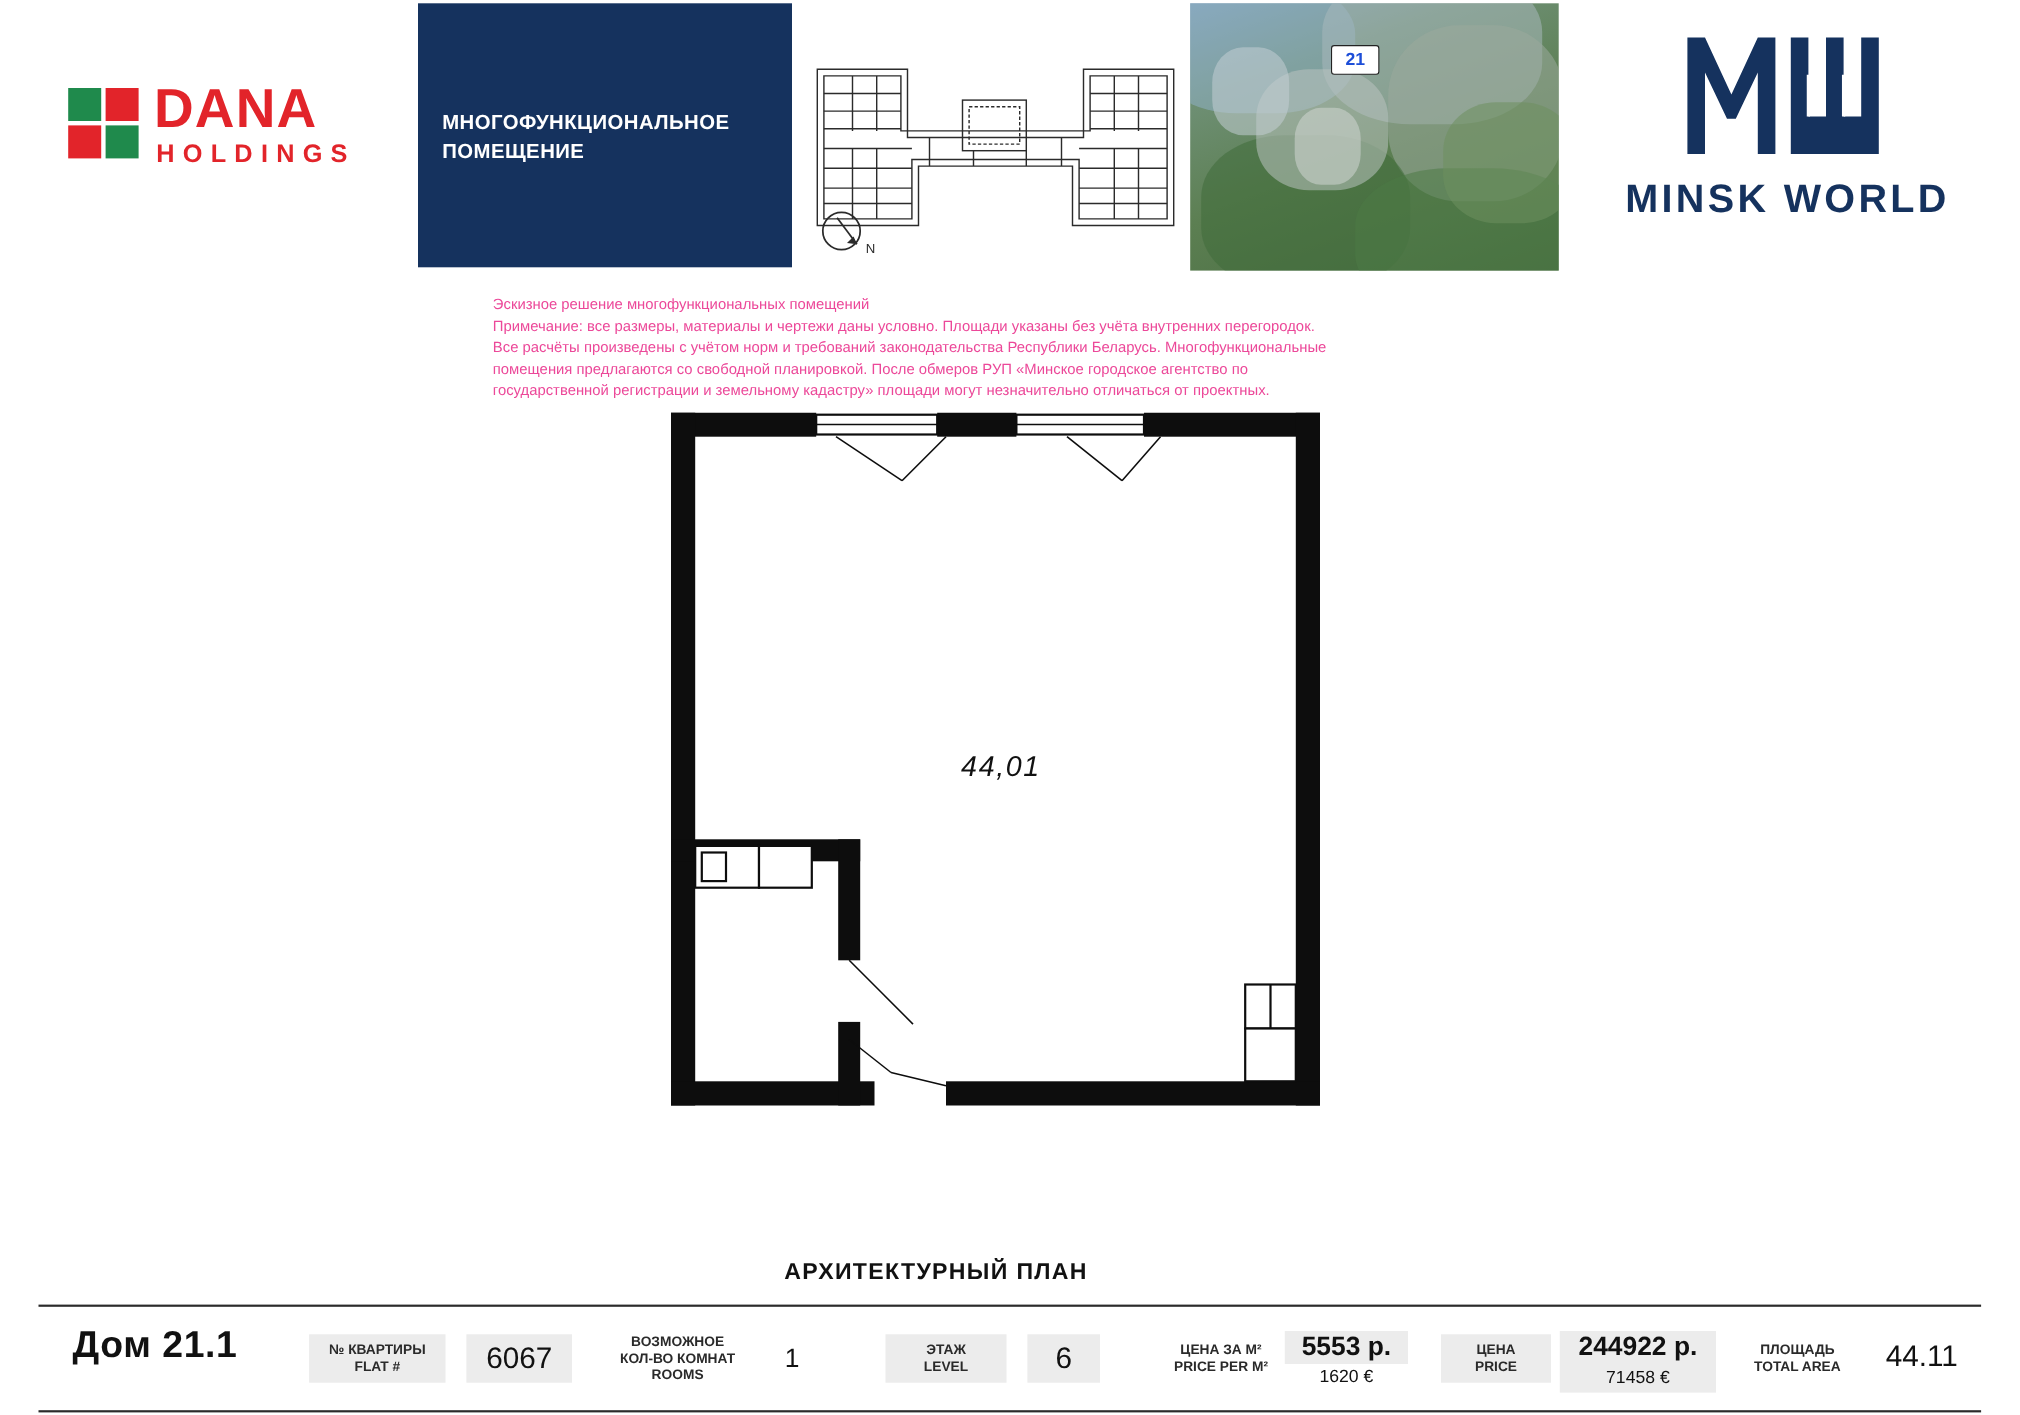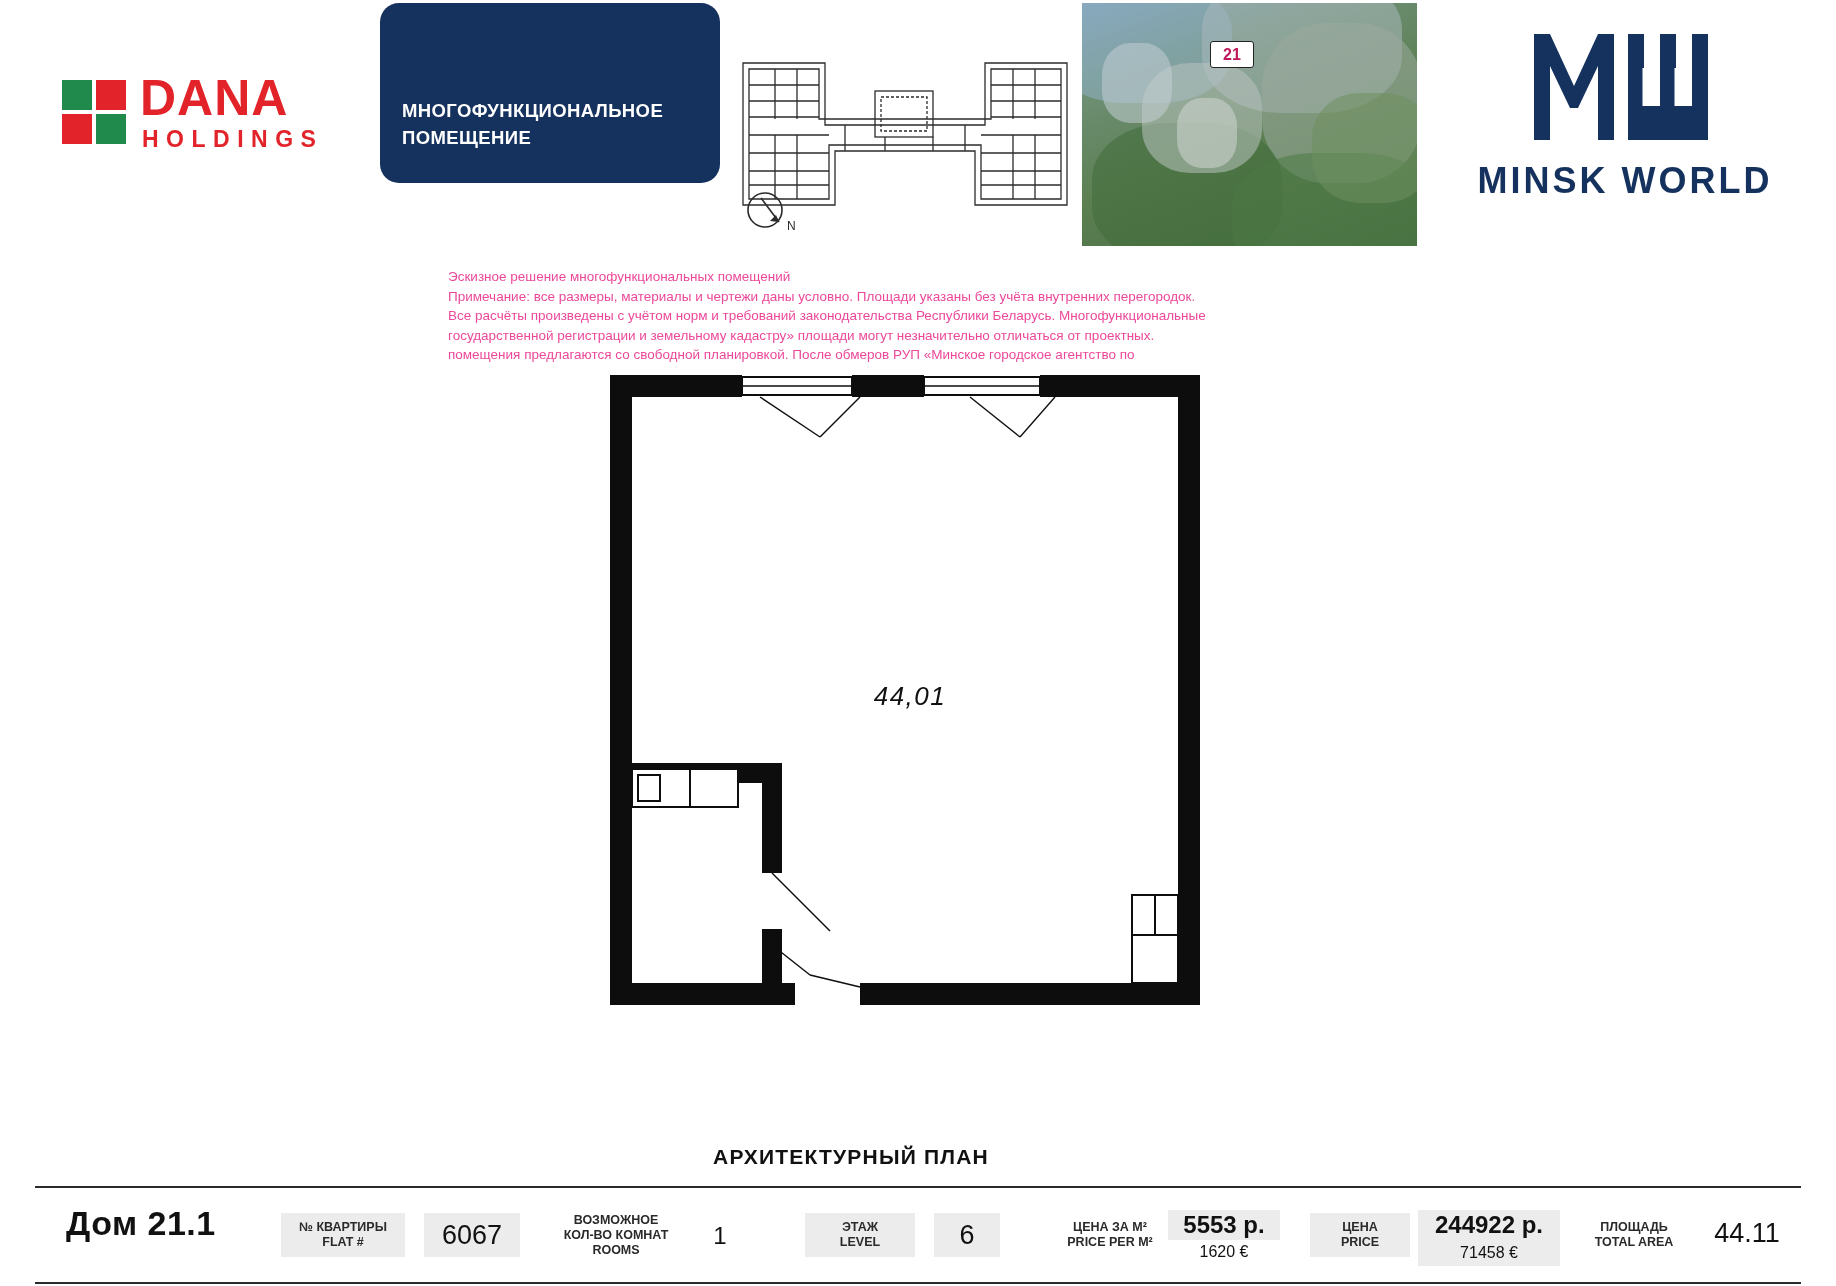--- a/index.html
+++ b/index.html
@@ -64,24 +64,23 @@
     letter-spacing: 7.5px;
     color: #e2242a;
   }
 
   
   .title-block {
     position: absolute;
     left: 380px;
     top: 3px;
     width: 340px;
-    height: 180px;
+    height: 240px;
     background: #15325e;
     color: #ffffff;
-    border-radius: 19px;
   }
   .title-block .t1 {
     position: absolute;
     left: 22px;
     top: 94px;
     font-size: 18.5px;
     font-weight: bold;
     letter-spacing: 0.4px;
     line-height: 27px;
     width: 310px;
@@ -120,21 +119,21 @@
     opacity: 0.55;
   }
   .aerial-label {
     position: absolute;
     left: 128px;
     top: 38px;
     width: 42px;
     height: 25px;
     background: #ffffff;
     border: 1px solid #222;
-    color: #be185d;
+    color: #1d4ed8;
     font-size: 16px;
     font-weight: bold;
     text-align: center;
     line-height: 25px;
     border-radius: 3px;
   }
 
   
   .mw-logo {
     position: absolute;
@@ -326,22 +325,22 @@
       </svg>
     </div>
     <div class="mw-name">MINSK WORLD</div>
   </div>
 </div>
 
 <div class="note">
   <div>Эскизное решение многофункциональных помещений</div>
   <div>Примечание: все размеры, материалы и чертежи даны условно. Площади указаны без учёта внутренних перегородок.</div>
   <div>Все расчёты произведены с учётом норм и требований законодательства Республики Беларусь. Многофункциональные</div>
+  <div>помещения предлагаются со свободной планировкой. После обмеров РУП «Минское городское агентство по</div>
   <div>государственной регистрации и земельному кадастру» площади могут незначительно отличаться от проектных.</div>
-  <div>помещения предлагаются со свободной планировкой. После обмеров РУП «Минское городское агентство по</div>
 </div>
 
 <div class="plan-wrap">
   <svg width="700" height="760" viewBox="0 0 700 760">
 
     <g fill="#0d0d0d">
 
       <rect x="50" y="0" width="132" height="22"></rect>
 
       <rect x="292" y="0" width="72" height="22"></rect>

